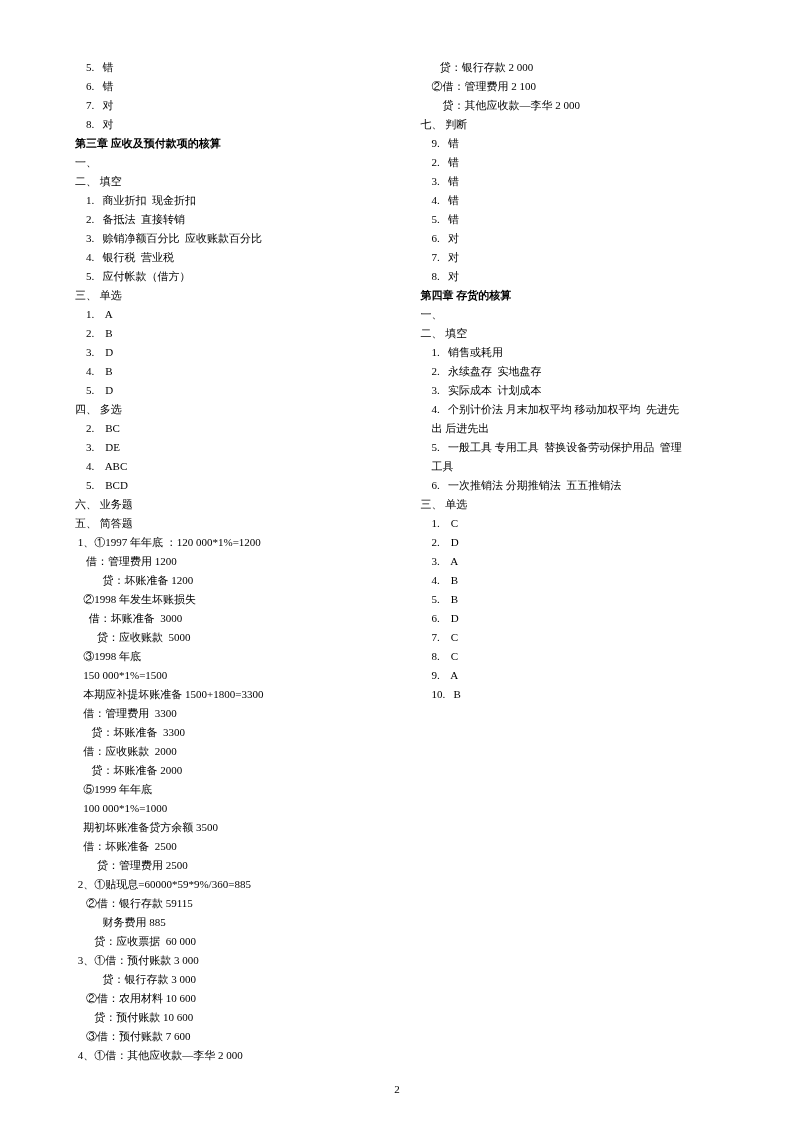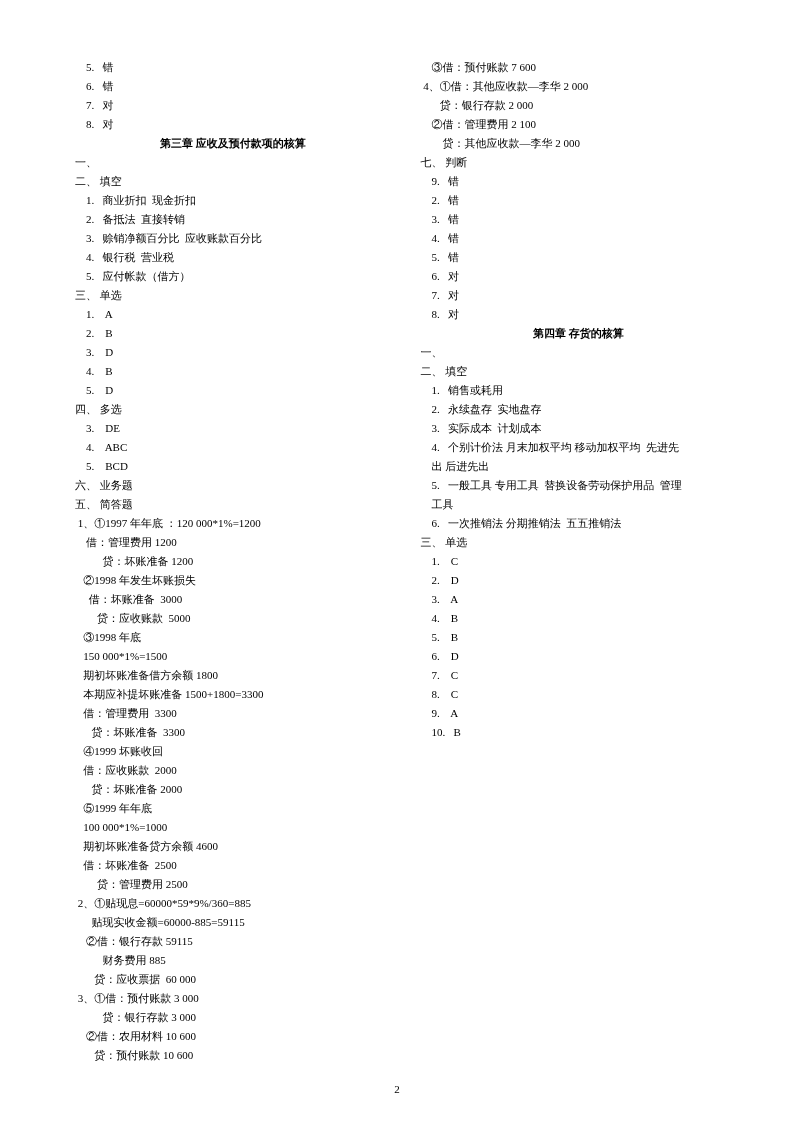--- a/index.html
+++ b/index.html
@@ -21,21 +21,20 @@
     column-count: 2;
     column-gap: 30px;
     column-fill: auto;
     height: 1010px;
   }
   .line {
     line-height: 19px;
     white-space: pre;
   }
   .heading {
-    text-align: center;
     font-weight: bold;
     line-height: 19px;
   }
   .pagenum {
     position: absolute;
     bottom: 28px;
     left: 0;
     right: 0;
     text-align: center;
     font-size: 11px;
@@ -63,49 +62,47 @@
     <div class="line">    5.   应付帐款（借方）</div>
 
     <div class="line">三、 单选</div>
     <div class="line">    1.    A</div>
     <div class="line">    2.    B</div>
     <div class="line">    3.    D</div>
     <div class="line">    4.    B</div>
     <div class="line">    5.    D</div>
 
     <div class="line">四、 多选</div>
+    <div class="line">    2.    BC</div>
     <div class="line">    3.    DE</div>
     <div class="line">    4.    ABC</div>
     <div class="line">    5.    BCD</div>
 
     <div class="line">六、 业务题</div>
     <div class="line">五、 简答题</div>
     <div class="line"> 1、①1997 年年底 ：120 000*1%=1200</div>
     <div class="line">    借：管理费用 1200</div>
     <div class="line">          贷：坏账准备 1200</div>
     <div class="line">   ②1998 年发生坏账损失</div>
     <div class="line">     借：坏账准备  3000</div>
     <div class="line">        贷：应收账款  5000</div>
     <div class="line">   ③1998 年底</div>
     <div class="line">   150 000*1%=1500</div>
-    <div class="line">   期初坏账准备借方余额 1800</div>
     <div class="line">   本期应补提坏账准备 1500+1800=3300</div>
     <div class="line">   借：管理费用  3300</div>
     <div class="line">      贷：坏账准备  3300</div>
-    <div class="line">   ④1999 坏账收回</div>
     <div class="line">   借：应收账款  2000</div>
     <div class="line">      贷：坏账准备 2000</div>
     <div class="line">   ⑤1999 年年底</div>
     <div class="line">   100 000*1%=1000</div>
-    <div class="line">   期初坏账准备贷方余额 4600</div>
+    <div class="line">   期初坏账准备贷方余额 3500</div>
     <div class="line">   借：坏账准备  2500</div>
     <div class="line">        贷：管理费用 2500</div>
 
     <div class="line"> 2、①贴现息=60000*59*9%/360=885</div>
-    <div class="line">      贴现实收金额=60000-885=59115</div>
     <div class="line">    ②借：银行存款 59115</div>
     <div class="line">          财务费用 885</div>
     <div class="line">       贷：应收票据  60 000</div>
     <div class="line"> 3、①借：预付账款 3 000</div>
     <div class="line">          贷：银行存款 3 000</div>
     <div class="line">    ②借：农用材料 10 600</div>
     <div class="line">       贷：预付账款 10 600</div>
     <div class="line">    ③借：预付账款 7 600</div>
     <div class="line"> 4、①借：其他应收款—李华 2 000</div>
     <div class="line">       贷：银行存款 2 000</div>

